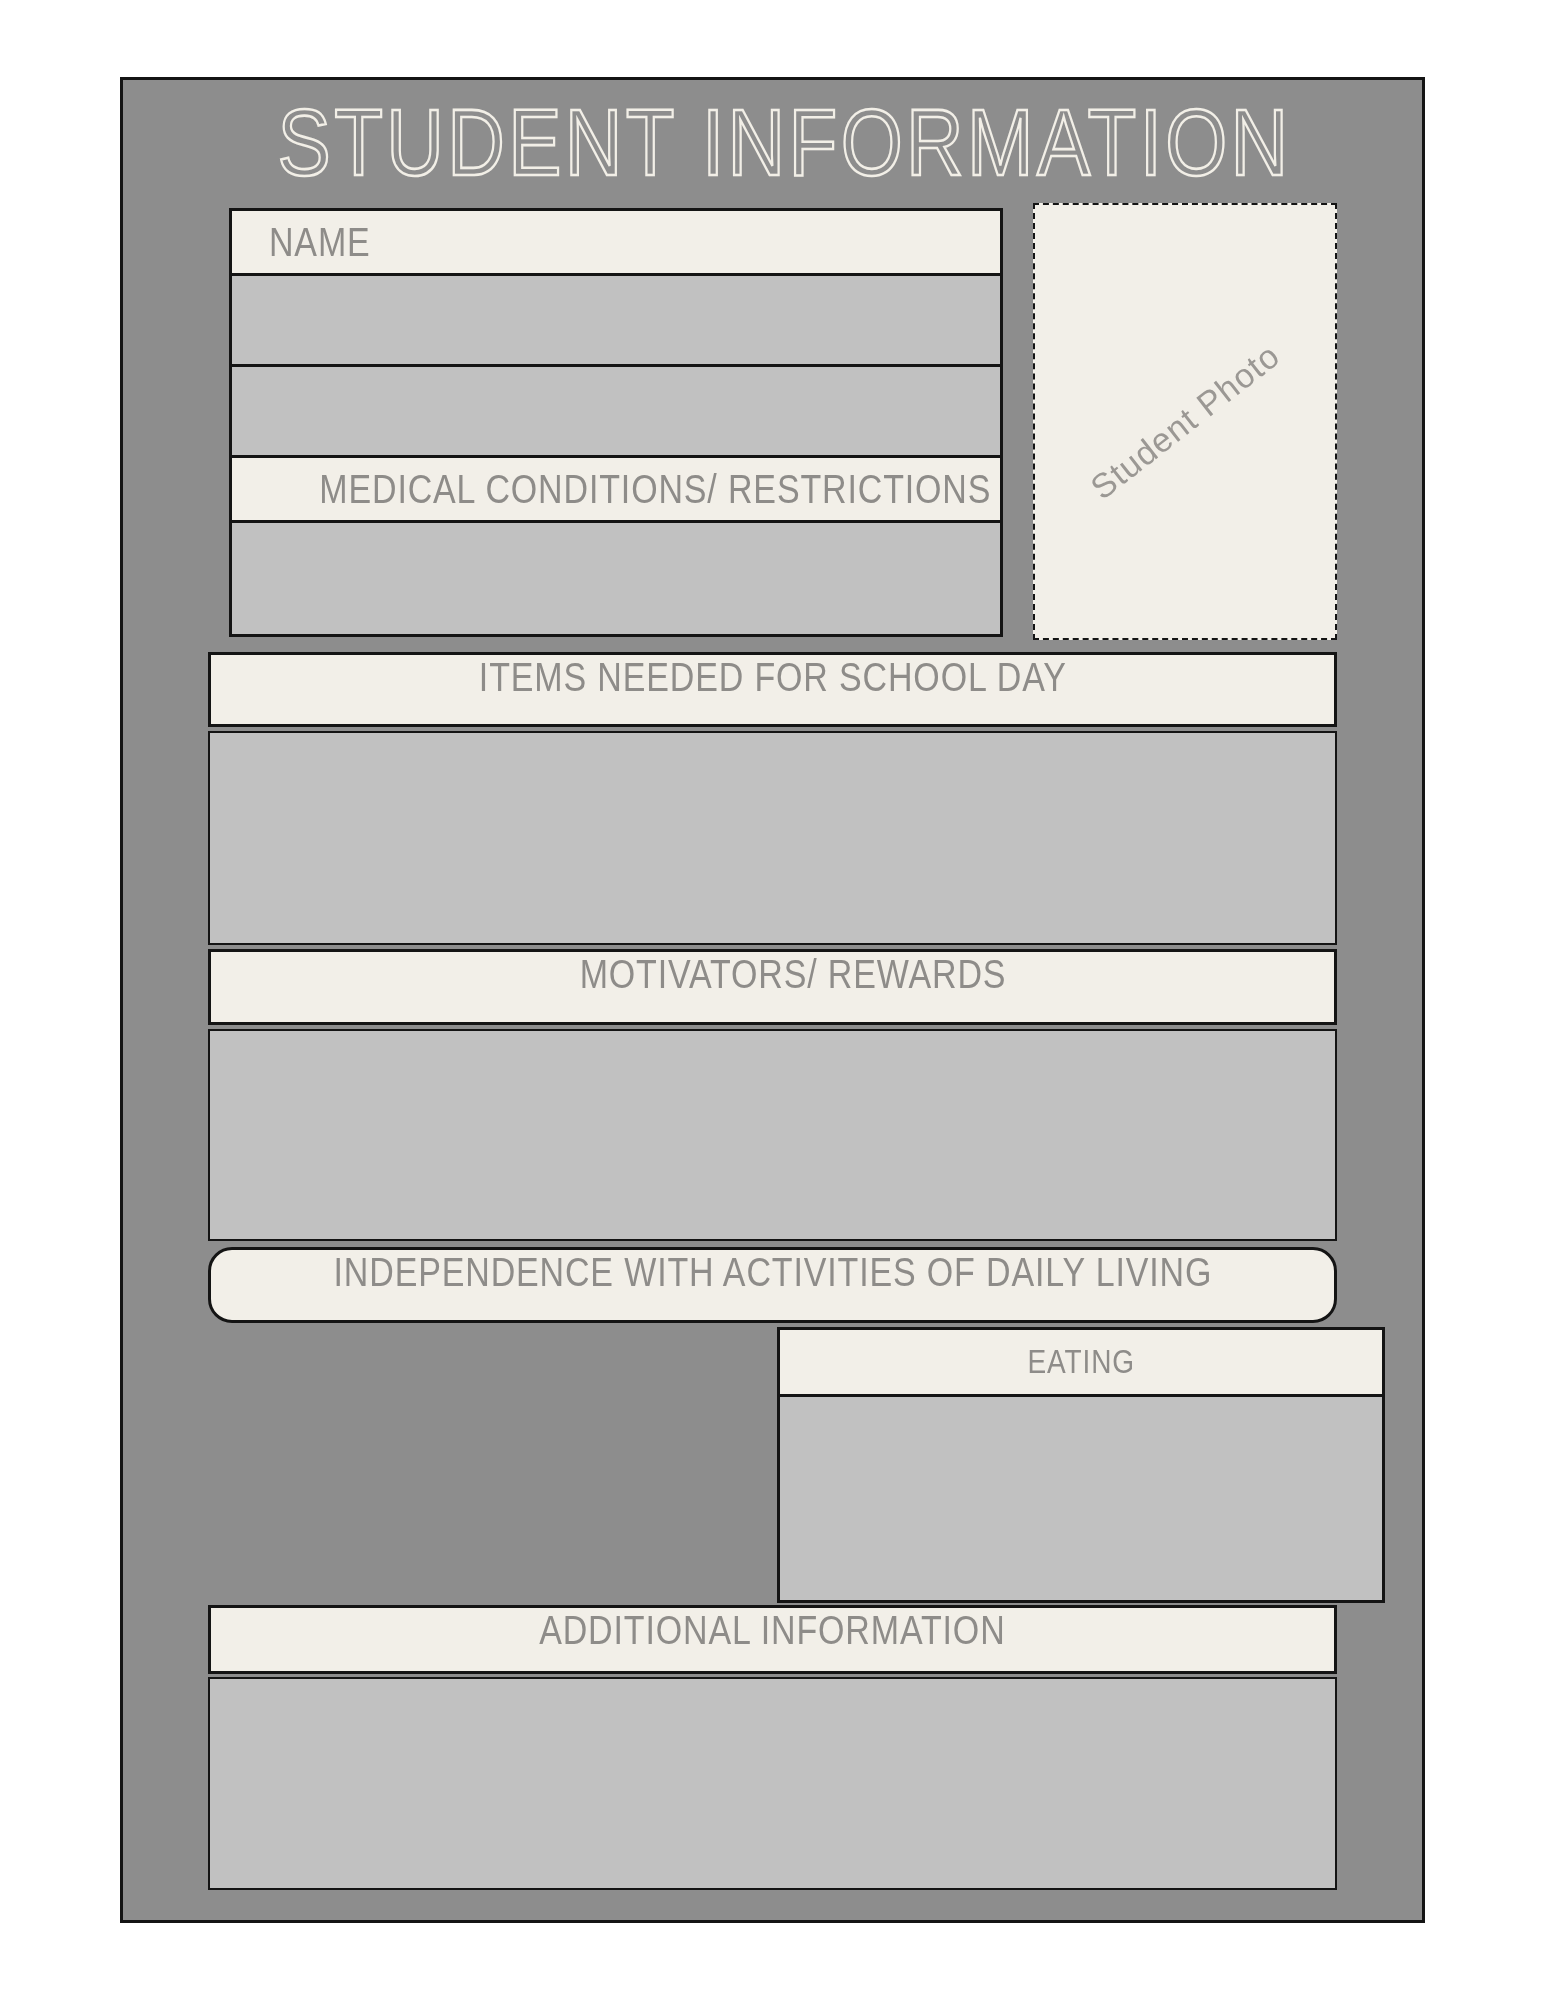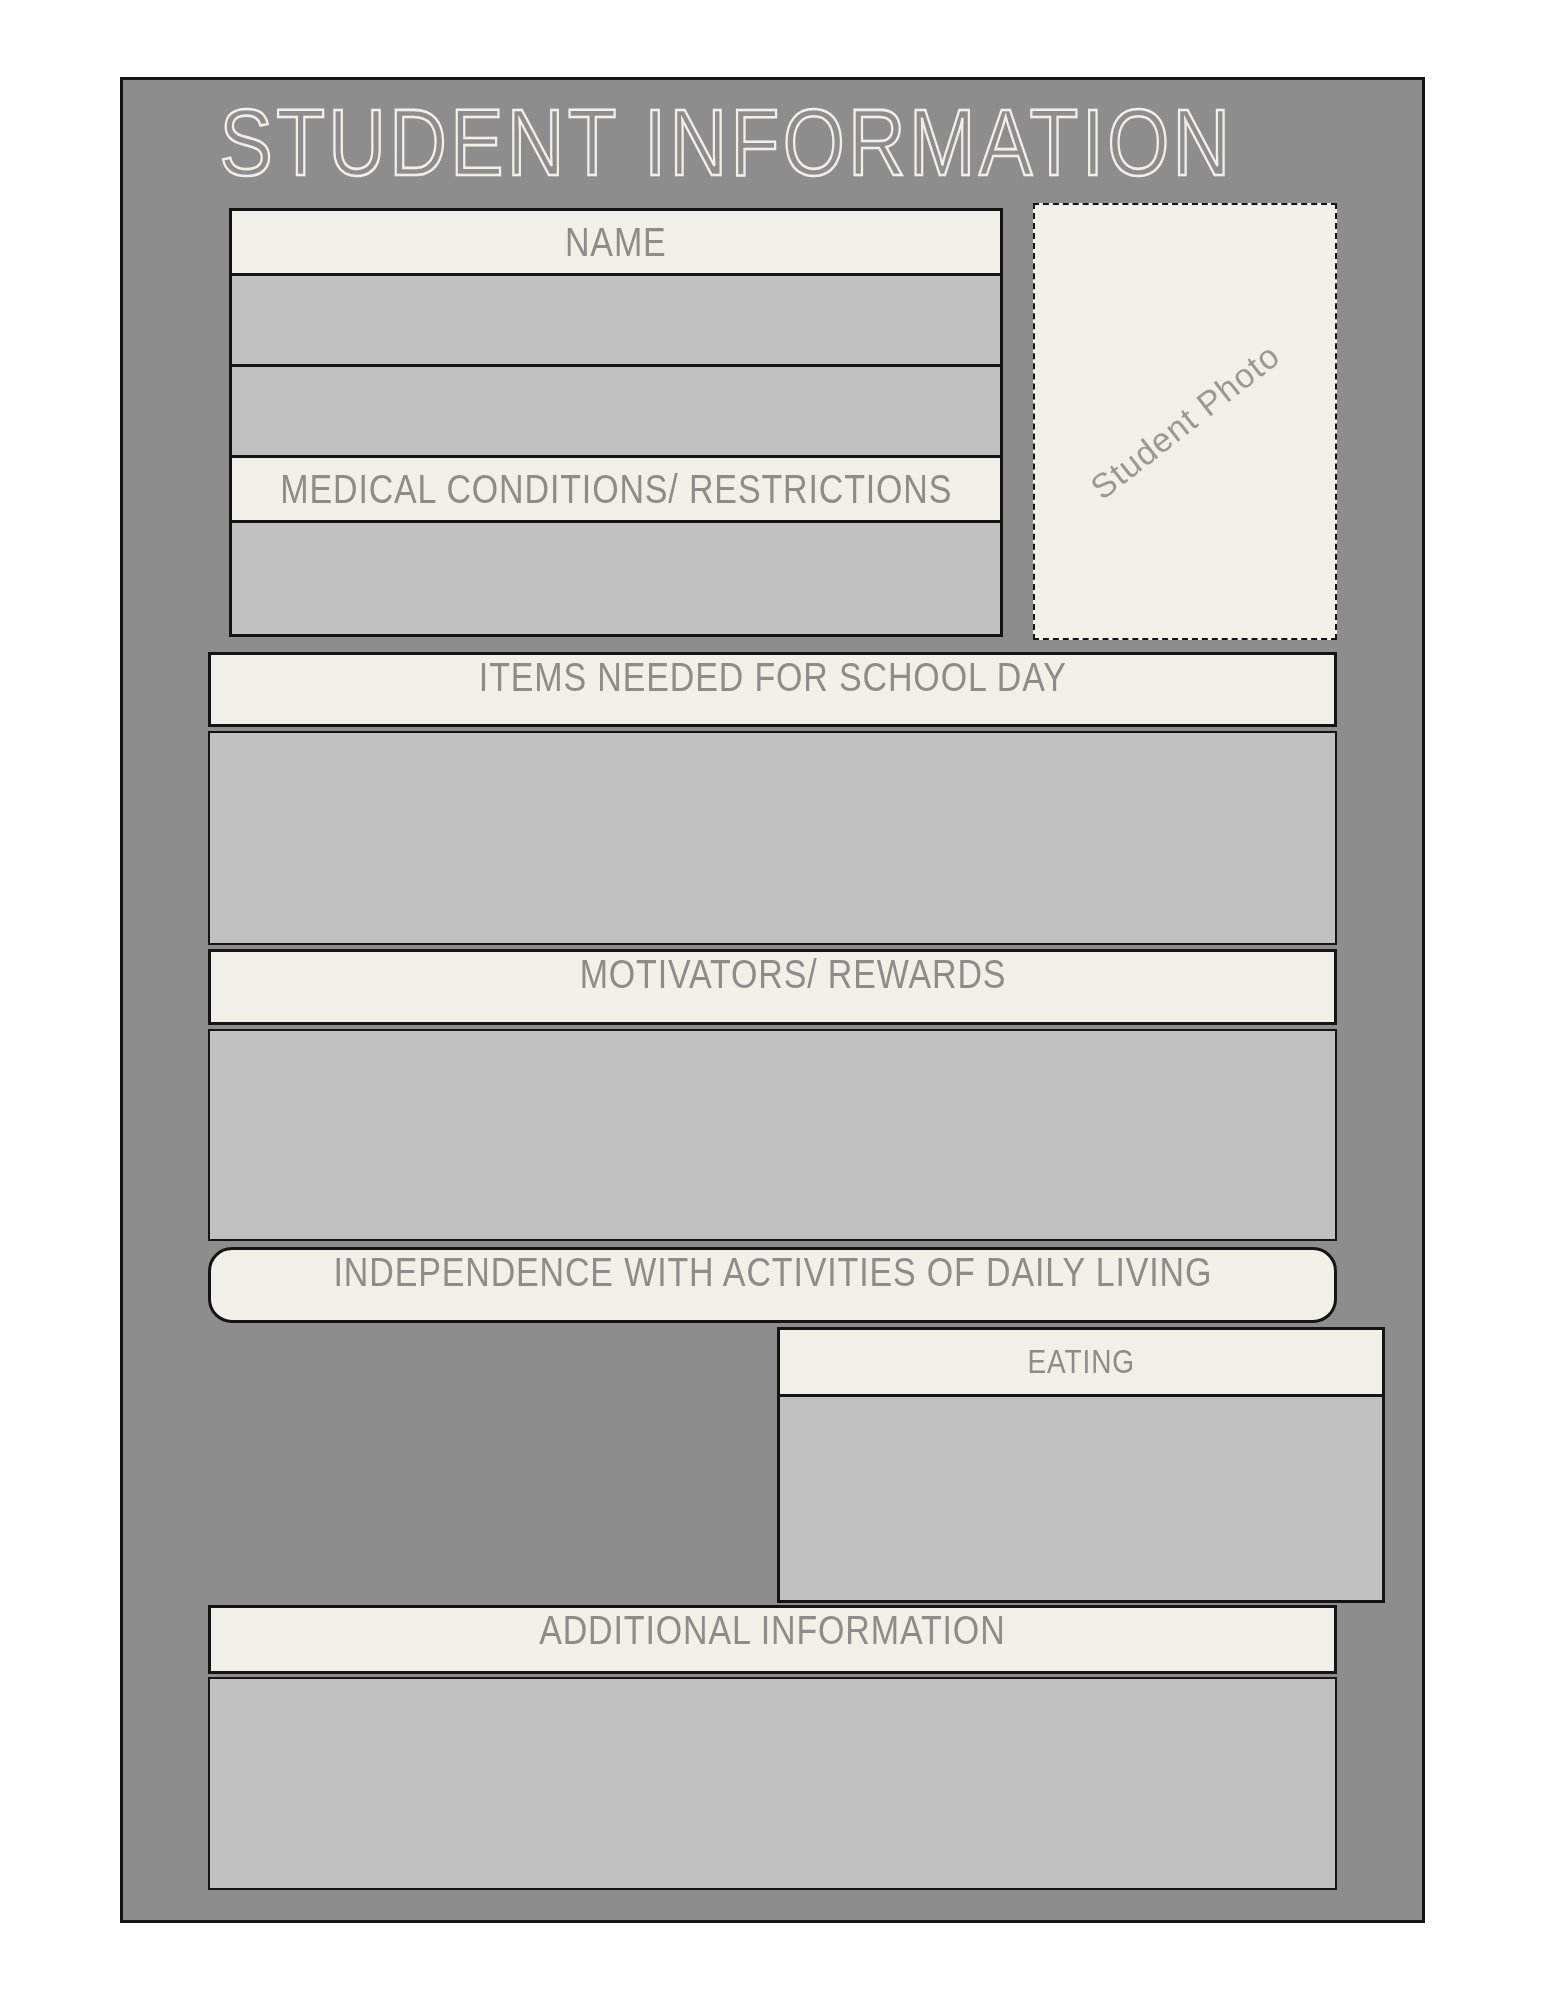--- a/index.html
+++ b/index.html
@@ -7,22 +7,22 @@
     width:1545px;height:2000px;position:relative;background:#ffffff;
     font-family:"Liberation Sans", sans-serif;
     -webkit-font-smoothing:antialiased;
   }
   #card{
     position:absolute;left:120px;top:77px;width:1305px;height:1846px;
     background:#8d8d8d;border:3px solid #141414;box-sizing:border-box;
   }
   
   .title-wrap{
-    position:absolute;left:0;top:0;width:100%;height:125px;
-    display:flex;align-items:center;justify-content:flex-start;
+    position:absolute;left:12px;top:0;width:100%;height:125px;
+    display:flex;align-items:center;justify-content:center;
   }
   .title{
     font-size:95px;line-height:1;letter-spacing:4px;white-space:nowrap;
     transform:scaleX(0.84);transform-origin:center;
     color:transparent;-webkit-text-stroke:2.6px #f2efe7;
   }
   @supports not (-webkit-text-stroke: 1px #000){
     .title{color:#f2efe7;}
   }
   
@@ -39,21 +39,21 @@
     position:absolute;box-sizing:border-box;background:#c1c1c1;
     border:2px solid #141414;
   }
   
   #left-group{
     position:absolute;left:106px;top:128px;width:774px;height:429px;
     box-sizing:border-box;border:3px solid #141414;background:#c1c1c1;
   }
   #left-group .row-bar{
     box-sizing:border-box;background:#f2efe8;border-bottom:3px solid #141414;
-    display:flex;align-items:center;justify-content:center;
+    display:flex;align-items:center;padding-left:28px;
   }
   #left-group .row-input{
     box-sizing:border-box;background:#c1c1c1;border-bottom:3px solid #141414;
   }
   #left-group .h62{height:65px;}
   #left-group .h88{height:91px;}
   #left-group .h46{height:46px;border-bottom:none;}
   
   #photo-box{
     position:absolute;left:910px;top:123px;width:304px;height:437px;

